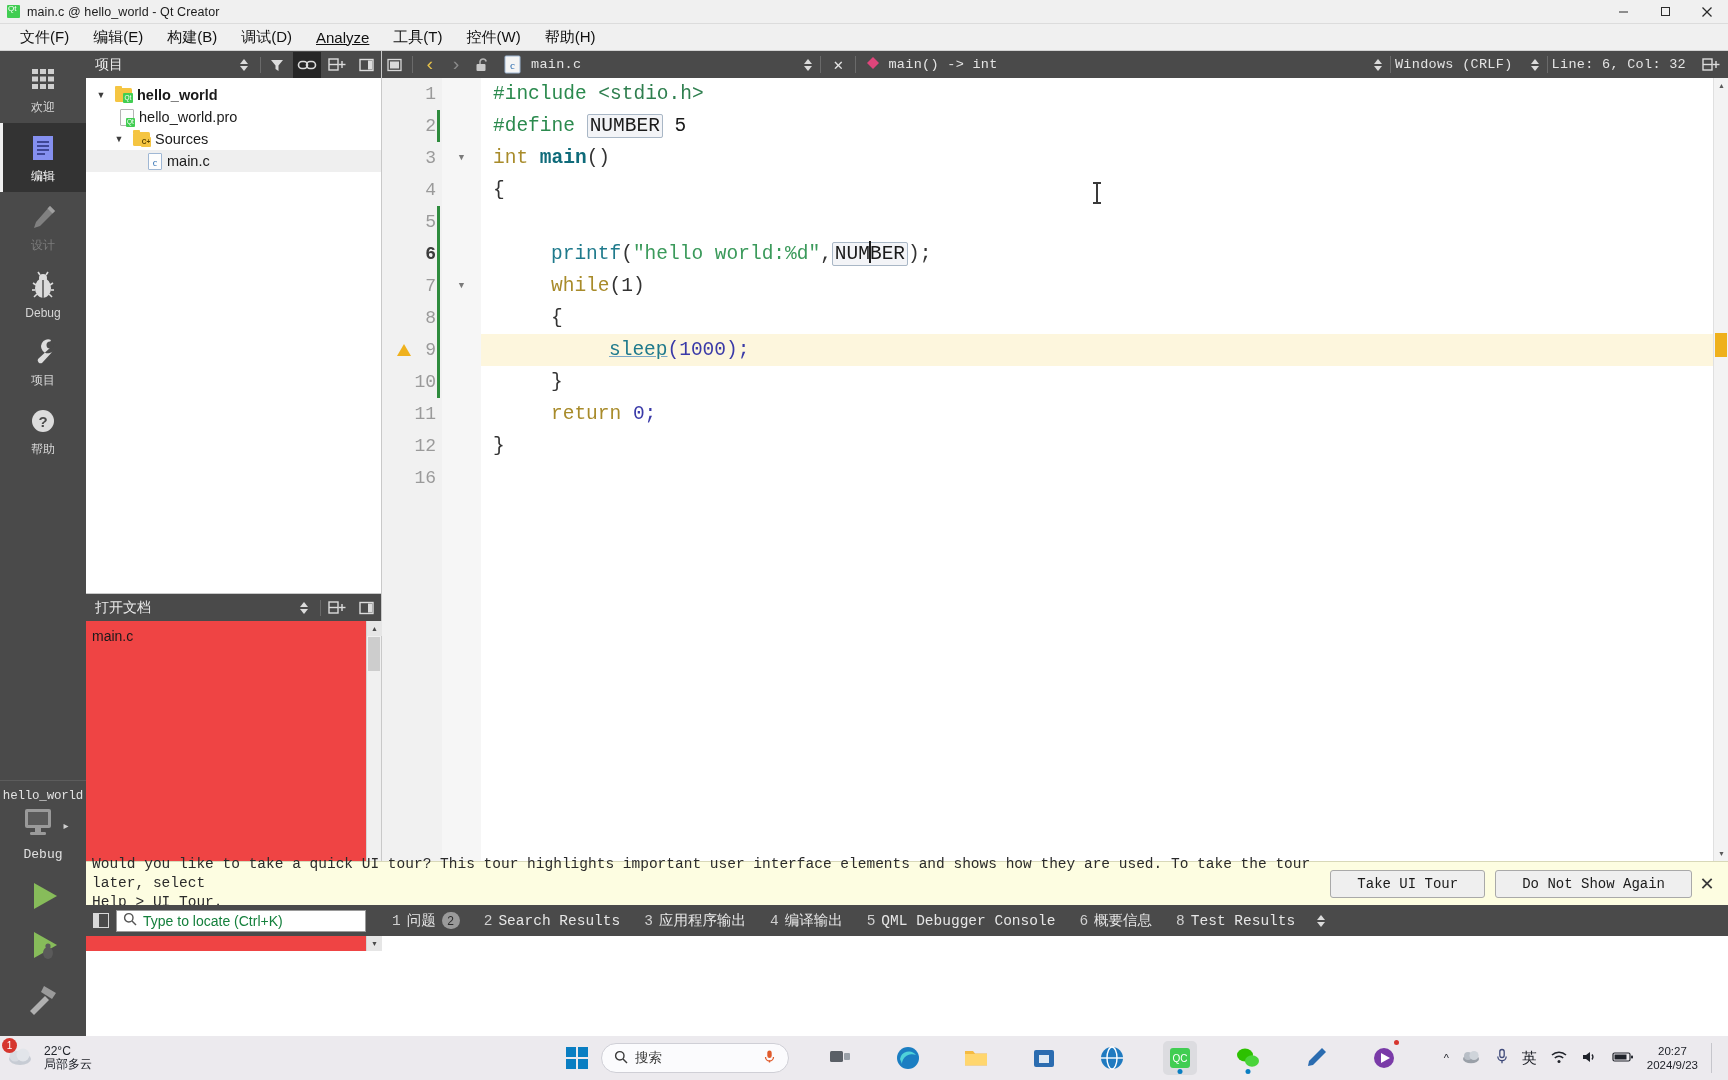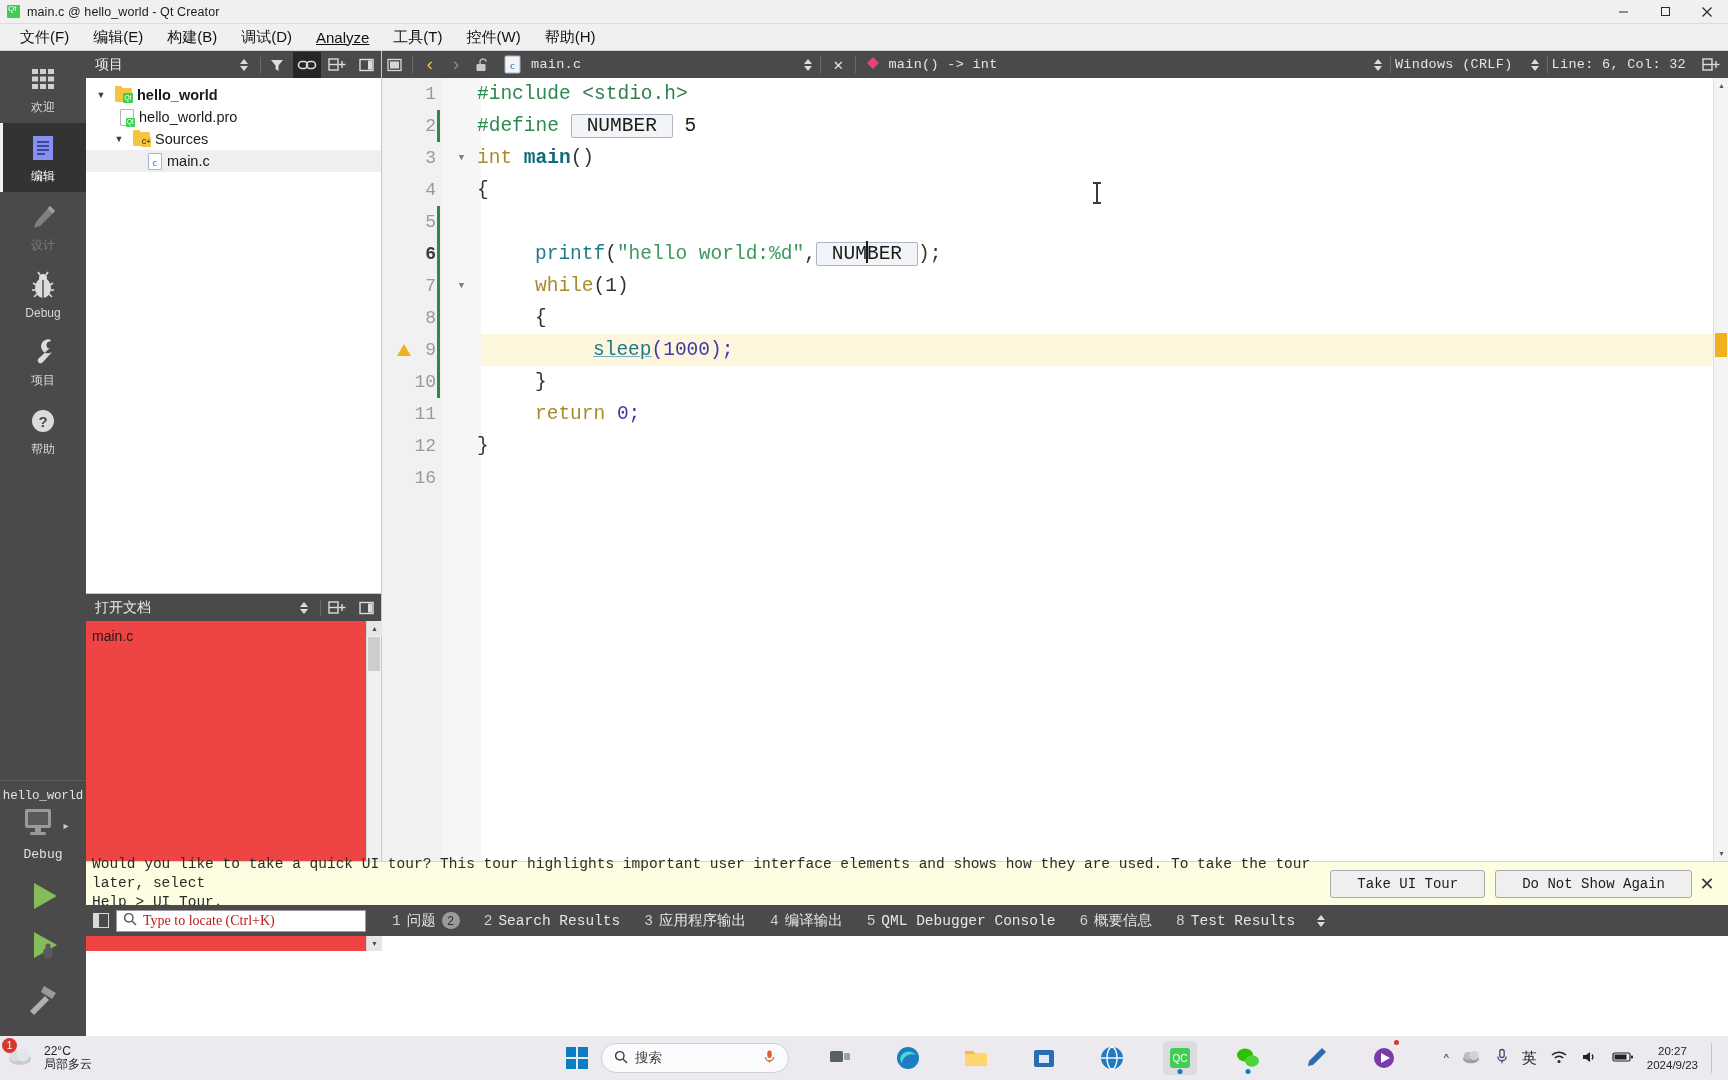--- a/index.html
+++ b/index.html
@@ -176,40 +176,40 @@
     color: #9a9a9a; font-size: 18px;
   }
   .cline.cur .lnum { color: #3c3c3c; font-weight: bold; }
   .cline .mark {
     position: absolute; left: 60px; width: 39px; display: flex; align-items: center;
     justify-content: center; height: 32px;
   }
   .cline .greenbar {
     position: absolute; left: 55px; width: 3px; height: 32px; background: #2e8b3d;
   }
-  .cline .ctext { position: absolute; left: 95px; white-space: pre; }
+  .cline .ctext { position: absolute; left: 111px; white-space: pre; }
   .warnrow-bg {
     position: absolute; left: 99px; right: 0; height: 32px; background: #fdf6dd;
   }
   .fold-tri { color: #7a7a7a; font-size: 9px; }
 
   
   .k-pre  { color: #2b8a4e; }      
   .k-inc  { color: #2f7f4f; }
   .k-type { color: #a88b2a; }
   .k-fn   { color: #0f6b7a; font-weight: bold; }
   .k-punc { color: #333333; }
   .k-str  { color: #3b9a5b; }
   .k-num  { color: #3a3aa8; }
   .k-kw   { color: #a88b2a; }
   .k-call { color: #1f7a8c; }
   .k-id   { color: #1a1a1a; }
   .k-underline { text-decoration: underline; text-decoration-color: #7aa8c8; }
   .macro-box {
-    border: 1px solid #a9b7c6; background: #f3f4f7; padding: 0 15px;
+    border: 1px solid #a9b7c6; background: #f3f4f7; padding: 0 2px;
     border-radius: 2px; color: #1a1a1a;
   }
   .caret {
     display: inline-block; width: 0; border-left: 2px solid #1a1a1a;
     height: 22px; vertical-align: -4px; margin: 0 -1px;
   }
   .warn-text { color: #a08a3c; }
   .warn-tri {
     display: inline-block; width: 0; height: 0; border-left: 8px solid transparent;
     border-right: 8px solid transparent; border-bottom: 14px solid #f0b429;
@@ -263,21 +263,21 @@
     width: 30px; height: 31px; display: flex; align-items: center; justify-content: center;
   }
   .sidebtn .sq { width: 16px; height: 15px; border: 1.5px solid #d8d8d8; position: relative; }
   .sidebtn .sq::before {
     content: ""; position: absolute; left: 0; top: 0; bottom: 0; width: 5px; background: #d8d8d8;
   }
   .locate {
     width: 250px; height: 22px; background: #ffffff; border: 1px solid #9a9a9a;
     display: flex; align-items: center; gap: 6px; padding: 0 6px; margin-right: 14px;
   }
-  .locate .ph { font-family: Liberation Serif, serif; font-size: 14px; color: #b91c1c; }
+  .locate .ph { font-family: Liberation Sans, sans-serif; font-size: 14px; color: #15803d; }
   .otab { display: flex; align-items: center; gap: 6px; padding: 0 12px; white-space: nowrap; }
   .otab .onum { color: #cfcfcf; }
   .badge {
     background: #9a9a9a; color: #2b2b2b; border-radius: 9px; min-width: 18px; height: 17px;
     display: inline-flex; align-items: center; justify-content: center; font-size: 12px;
     padding: 0 5px; font-family: "Liberation Sans", sans-serif;
   }
 
   
   .taskbar {

